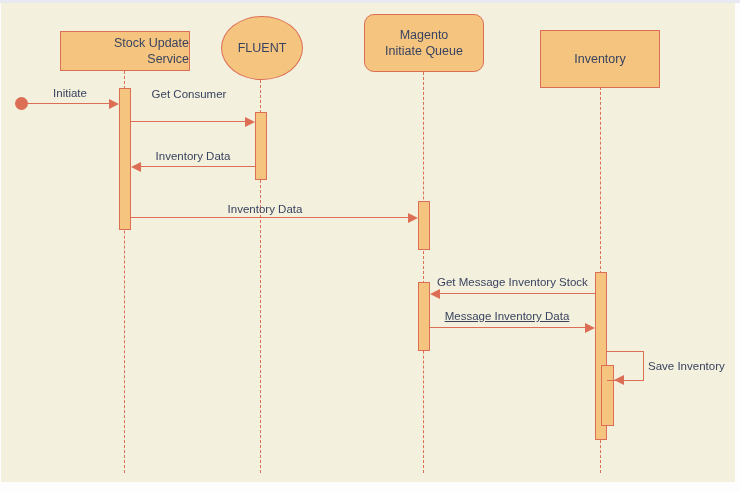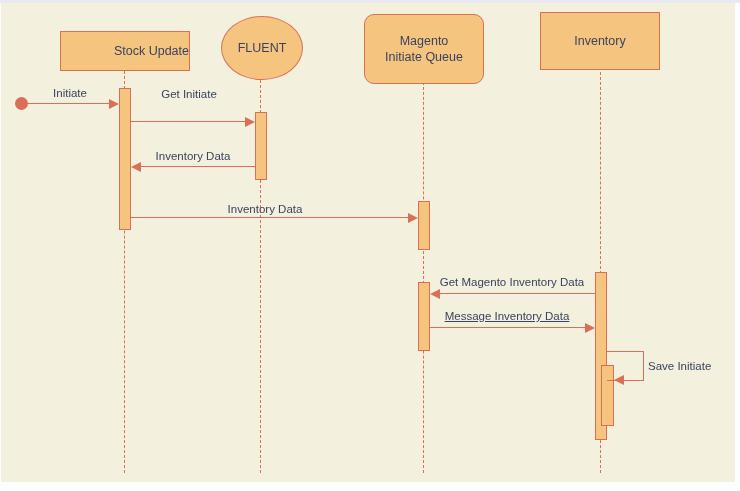--- a/index.html
+++ b/index.html
@@ -14,22 +14,22 @@
   
   .actor{
     position:absolute;box-sizing:border-box;z-index:4;
     background:#f5c580;border:1.5px solid #dc6e55;
     color:#39435f;font-size:12.5px;line-height:1.32;text-align:center;
     display:flex;flex-direction:column;justify-content:center;
   }
   .actor span{display:block;}
   .actor-stock{left:60px;top:31px;width:130px;height:40px;text-align:right;}
   .actor-fluent{left:221px;top:16px;width:82px;height:64px;border-radius:50%;}
-  .actor-magento{left:364px;top:14px;width:120px;height:70px;border-radius:10px;}
-  .actor-inventory{left:540px;top:12px;width:120px;height:58px;gap:44px;}
+  .actor-magento{left:364px;top:14px;width:120px;height:58px;border-radius:10px;}
+  .actor-inventory{left:540px;top:30px;width:120px;height:58px;gap:44px;}
 
   
   .lifeline{position:absolute;width:0;border-left:1.5px dashed #dc6e55;z-index:1;}
   .ll-stock{left:124px;top:71px;height:402px;}
   .ll-fluent{left:260px;top:80px;height:393px;}
   .ll-magento{left:423px;top:72px;height:401px;}
   .ll-inventory{left:600px;top:72px;height:401px;}
 
   
   .activation{position:absolute;box-sizing:border-box;background:#f5c580;border:1px solid #dc6e55;z-index:2;}
@@ -86,20 +86,21 @@
 <div class="top-strip"></div>
 <div class="canvas"></div>
 
 <div class="lifeline ll-stock"></div>
 <div class="lifeline ll-fluent"></div>
 <div class="lifeline ll-magento"></div>
 <div class="lifeline ll-inventory"></div>
 
 <div class="actor actor-stock">
   <span>Stock Update</span>
+  <span>Service</span>
 </div>
 <div class="actor actor-fluent">
   <span>FLUENT</span>
 </div>
 <div class="actor actor-magento">
   <span>Magento</span>
   <span>Initiate Queue</span>
 </div>
 <div class="actor actor-inventory">
   <span>Inventory</span>
@@ -111,36 +112,36 @@
 <div class="activation act-magento2"></div>
 <div class="activation act-inventory"></div>
 <div class="activation act-inventory-nested"></div>
 
 <div class="start-node"></div>
 <div class="msg-line m1-line"></div>
 <div class="arrow-right m1-head"></div>
 <div class="msg-label m1-label">Initiate</div>
 
 <div class="msg-label m2-label">
-  <span>Get Initiate</span>
+  <span>Get Consumer</span>
 </div>
 <div class="msg-line m2-line"></div>
 <div class="arrow-right m2-head"></div>
 
 <div class="msg-label m3-label">Inventory Data</div>
 <div class="msg-line m3-line"></div>
 <div class="arrow-left m3-head"></div>
 
 <div class="msg-label m4-label">Inventory Data</div>
 <div class="msg-line m4-line"></div>
 <div class="arrow-right m4-head"></div>
 
-<div class="msg-label m5-label">Get Magento Inventory Data</div>
+<div class="msg-label m5-label">Get Message Inventory Stock</div>
 <div class="msg-line m5-line"></div>
 <div class="arrow-left m5-head"></div>
 
 <div class="msg-label m6-label">Message Inventory Data</div>
 <div class="msg-line m6-line"></div>
 <div class="arrow-right m6-head"></div>
 
 <div class="self-loop"></div>
 <div class="arrow-left m7-head"></div>
-<div class="msg-label m7-label">Save Initiate</div>
+<div class="msg-label m7-label">Save Inventory</div>
 
 </body></html>

